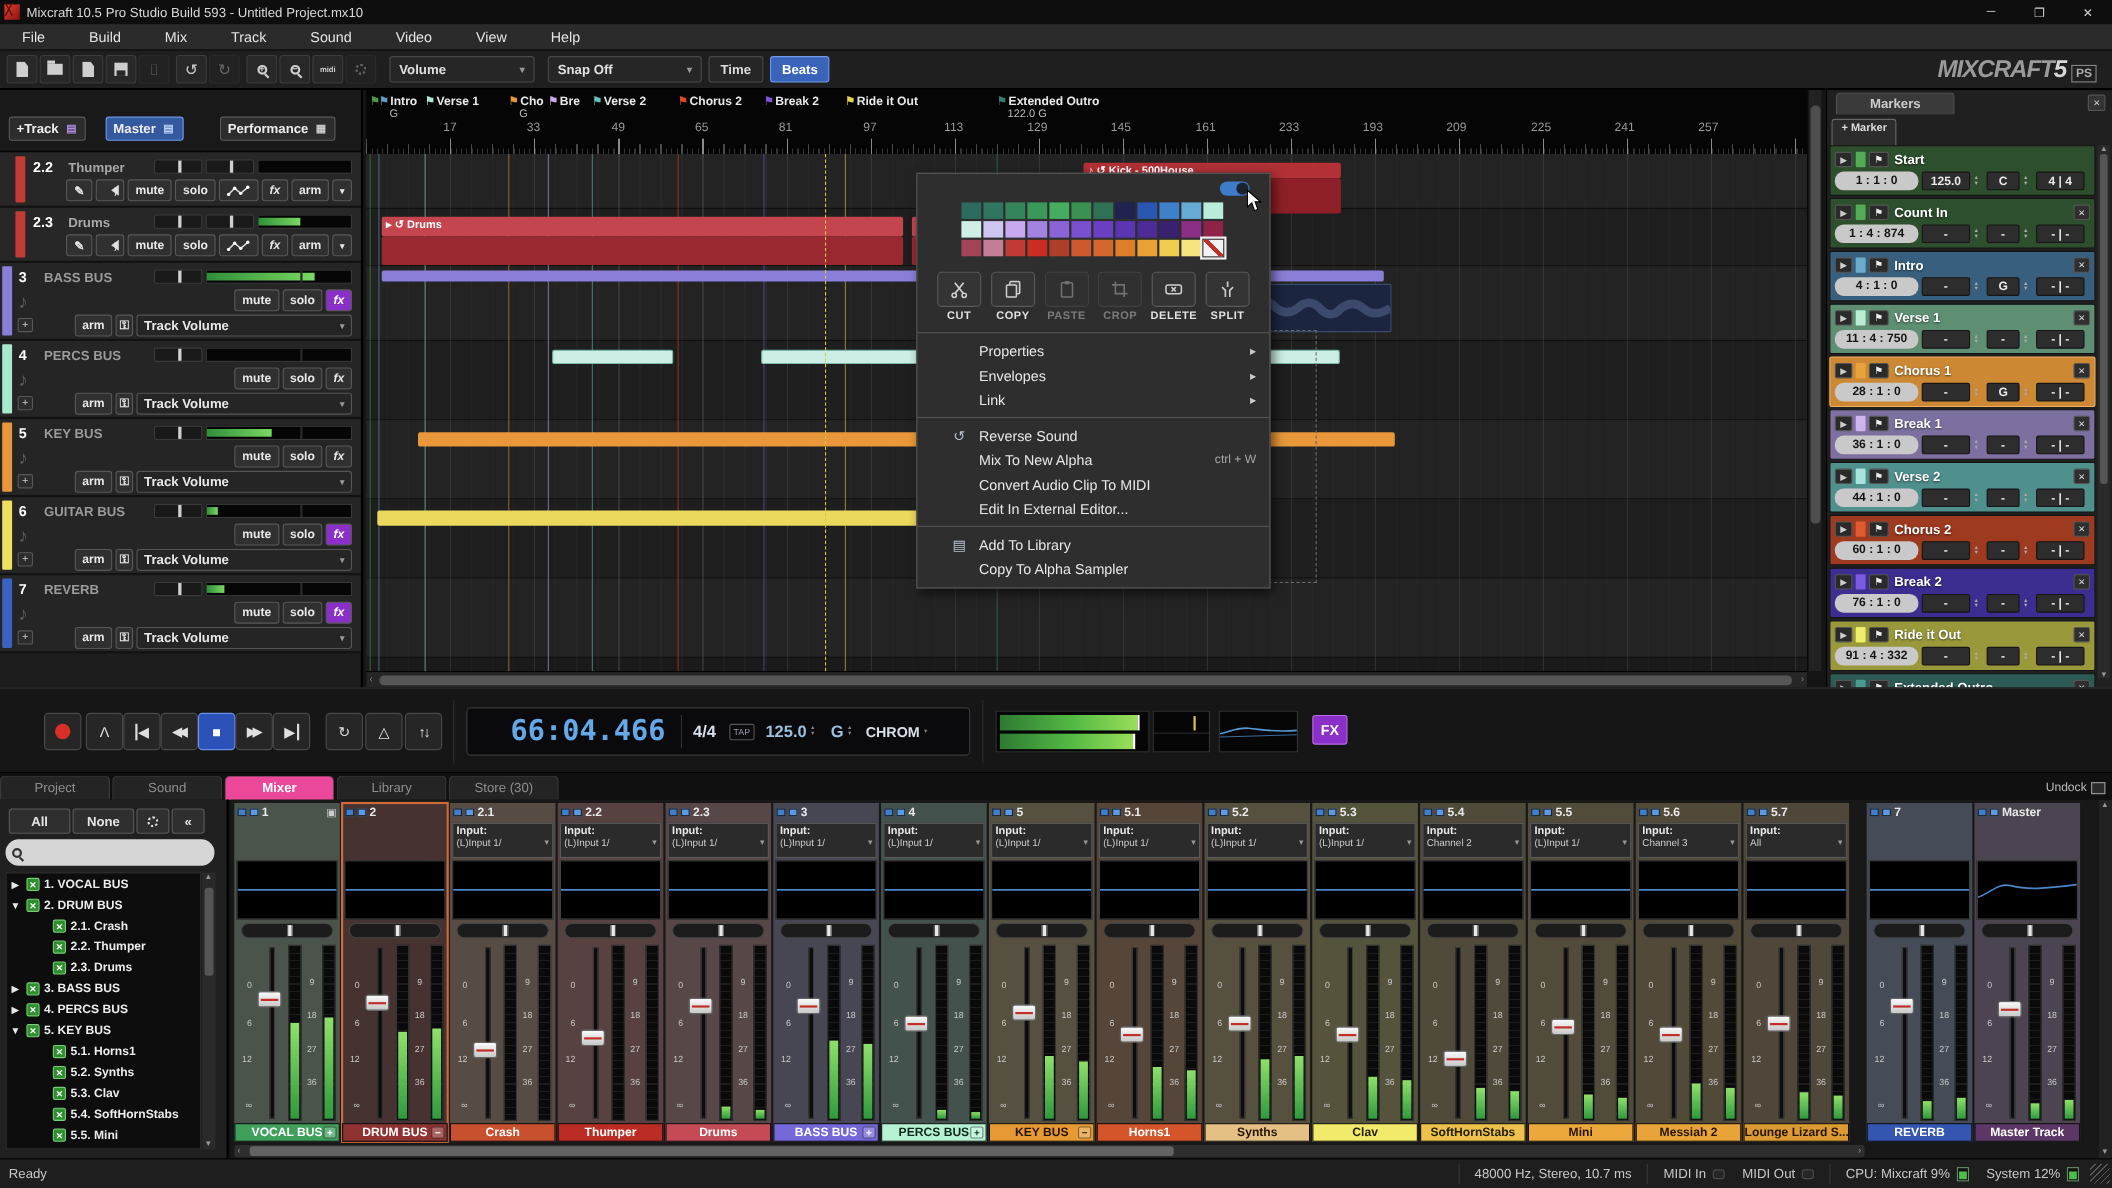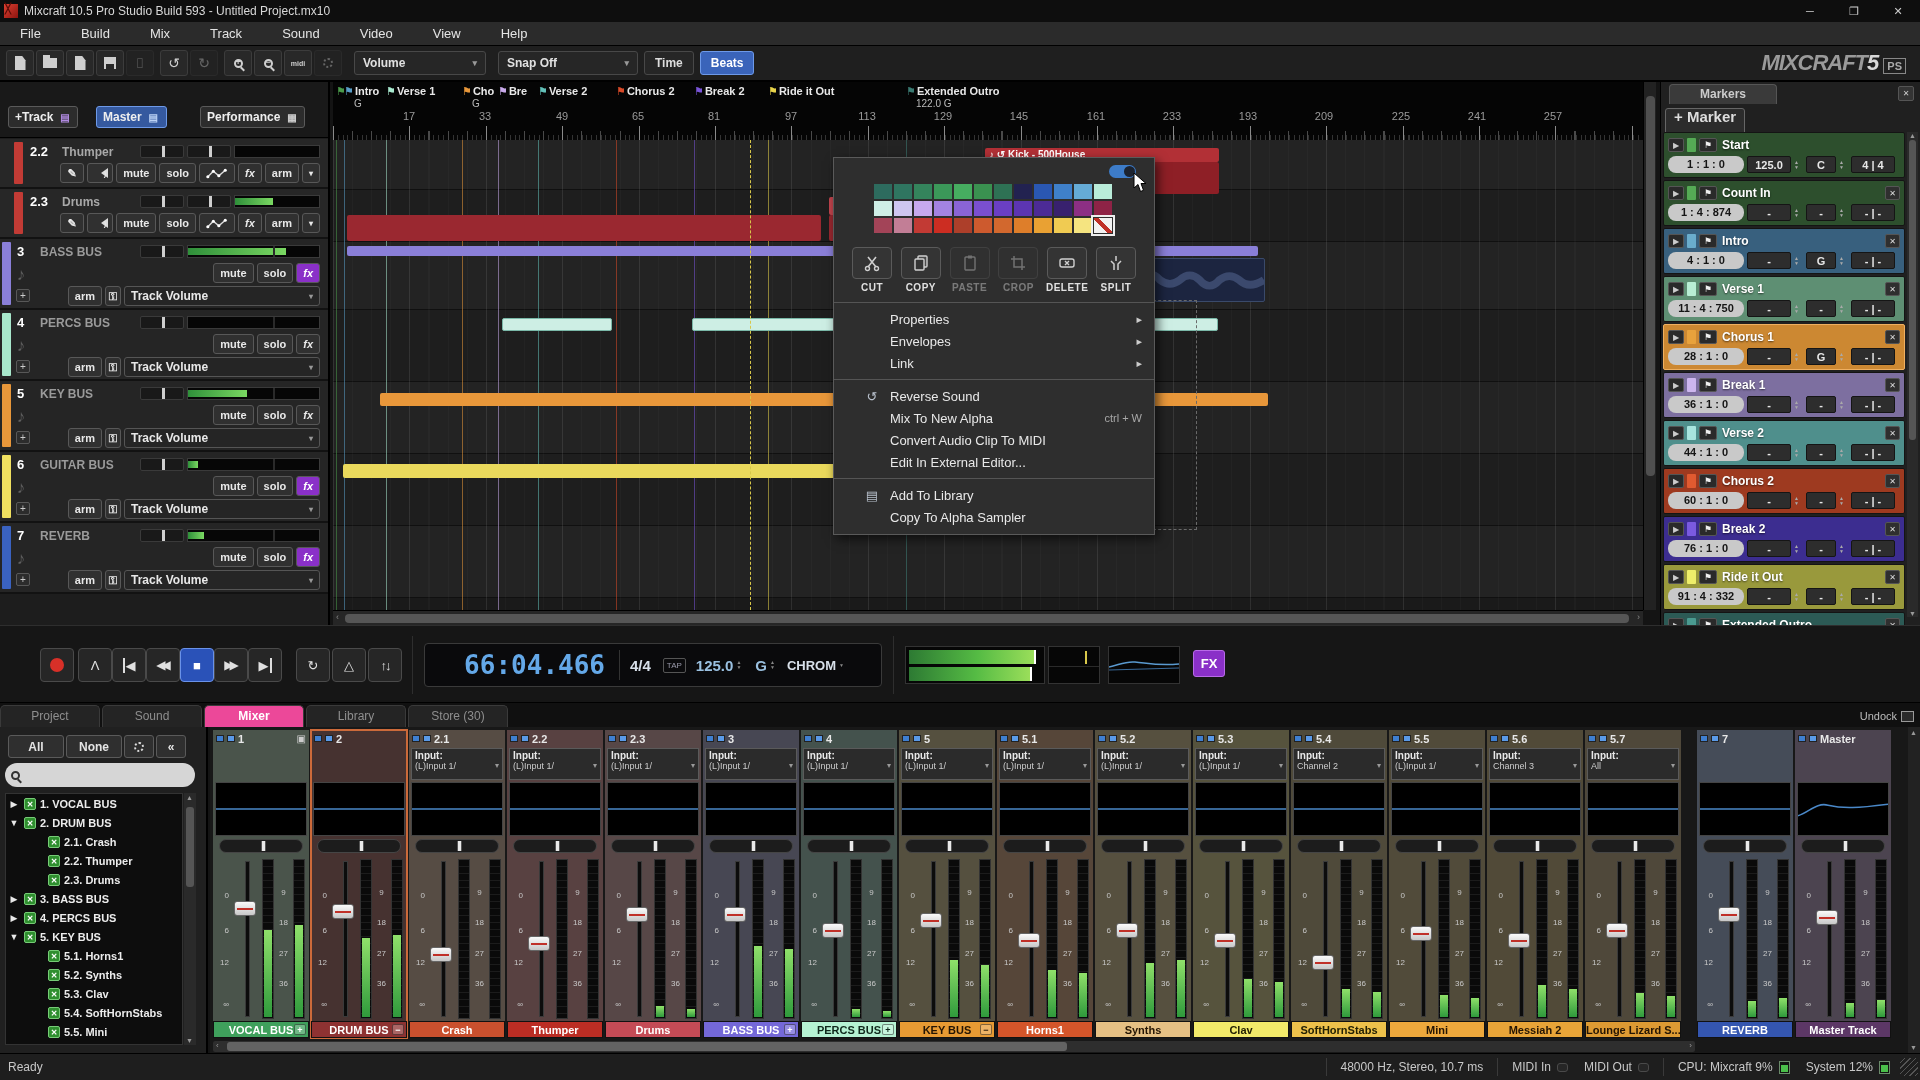--- a/index.html
+++ b/index.html
@@ -92,21 +92,21 @@
   #vscroll { position:absolute; right:0px; top:82px; width:13px; height:528px; background:#222; border-left:1px solid #000;}
   #vscroll .thumb { position:absolute; left:2px; width:9px; border-radius:4px; background:#4f4f4f; }
   #hscroll { position:absolute; left:0; bottom:0; width:100%; height:15px; background:#262626; border-top:1px solid #000;}
   #hscroll .thumb { position:absolute; left:12px; right:14px; top:3px; height:9px; background:#565656; border-radius:4px; }
   #hscroll .sc-a { position:absolute; top:1px; color:#888; font-size:9px; }
 
   
   #markers { position:absolute; left:1660px; top:82px; width:260px; height:543px; background:#202020; border-left:1px solid #000; overflow:hidden;}
   #mk-tab { position:absolute; left:8px; top:2px; width:108px; height:20px; background:#3a3a3a; border:1px solid #555; border-bottom:none; border-radius:4px 4px 0 0; text-align:center; line-height:19px; font-weight:bold; color:#ccc; }
   #mk-close { position:absolute; right:6px; top:4px; width:16px; height:15px; background:#343434; border:1px solid #555; color:#ccc; font-size:8px; text-align:center; line-height:14px; border-radius:2px;}
-  #mk-add { position:absolute; left:4px; top:26px; height:34px; background:#2c2c2c; border:1px solid #666; border-radius:3px; font-weight:bold; font-size:15px; color:#ddd; padding:0 8px; line-height:16px;}
+  #mk-add { position:absolute; left:4px; top:26px; height:34px; background:#2c2c2c; border:1px solid #666; border-radius:3px; font-weight:bold; font-size:10px; color:#ddd; padding:0 8px; line-height:16px;}
   #mk-list { position:absolute; left:2px; top:50px; width:242px; }
   .mkcard { position:relative; height:46px; margin-bottom:2px; border-radius:2px; border:1px solid #141414; padding:3px 4px; }
   .mkcard .r1 { display:flex; align-items:center; gap:3px; height:17px; }
   .mk-exp { width:16px; height:14px; background:#2a2a2a; border:1px solid #555; border-radius:2px; color:#ccc; font-size:8px; text-align:center; line-height:13px;}
   .mk-chip { width:9px; height:14px; border-radius:1px; }
   .mk-flag { width:18px; height:14px; background:#2a2a2a; border:1px solid #555; border-radius:2px; color:#eee; font-size:9px; text-align:center; line-height:13px;}
   .mk-name { font-weight:bold; font-size:12px; color:#fff; text-shadow:0 1px 2px rgba(0,0,0,.6); margin-left:2px; flex:1; white-space:nowrap; overflow:hidden;}
   .mk-x { width:15px; height:14px; background:#2f2f2f; border:1px solid #555; border-radius:2px; color:#ddd; font-size:8px; text-align:center; line-height:13px;}
   .mk-x:empty { visibility:hidden; }
   .mkcard .r2 { display:flex; align-items:center; gap:3px; margin-top:3px; }
@@ -680,20 +680,23 @@
 
       <div class="mline" style="left: 435px; background: rgb(232, 212, 74);"></div>
 
       <div class="mline" style="left: 573px; background: rgb(58, 122, 114);"></div>
 
     <div class="clip wave" style="left:652px;top:8px;width:234px;height:14px;background:#b23036;">
       <div class="clip-hd"><span>♪</span> <span>↺</span> <span>Kick - 500House</span></div>
     </div>
     <div class="clip wave" style="left:652px;top:22px;width:234px;height:32px;background:#8e1f26;"></div>
 
+    <div class="clip" style="left:14px;top:57px;width:474px;height:18px;background:#c4454e;">
+      <div class="clip-hd"><span>▸</span> <span>↺</span> <span>Drums</span></div>
+    </div>
     <div class="clip wave" style="left:14px;top:75px;width:474px;height:26px;background:#9a2830;"></div>
     <div class="clip" style="left:496px;top:57px;width:164px;height:18px;background:#c4454e;">
       <div class="clip-hd"><span>Dr.</span></div>
     </div>
     <div class="clip wave" style="left:496px;top:75px;width:164px;height:26px;background:#9a2830;"></div>
 
     <div class="clip" style="left:14px;top:106px;width:911px;height:10px;background:#8a7fd8;"></div>
     <div class="clip" style="left:727px;top:118px;width:205px;height:44px;background:#1c2540;border:1px solid #3a4a6a;">
       <svg width="100%" height="100%" viewBox="0 0 205 44" preserveAspectRatio="none">
           <path d="M0,22 q10,-14 20,0 q10,12 20,0 q10,-8 20,0 q10,10 20,0 q10,-12 20,0 q10,8 20,0 q10,-10 20,0 q10,12 20,0 q10,-8 20,0 q10,10 25,0" fill="none" stroke="#5a6e9a" stroke-width="8" opacity=".5"></path>

